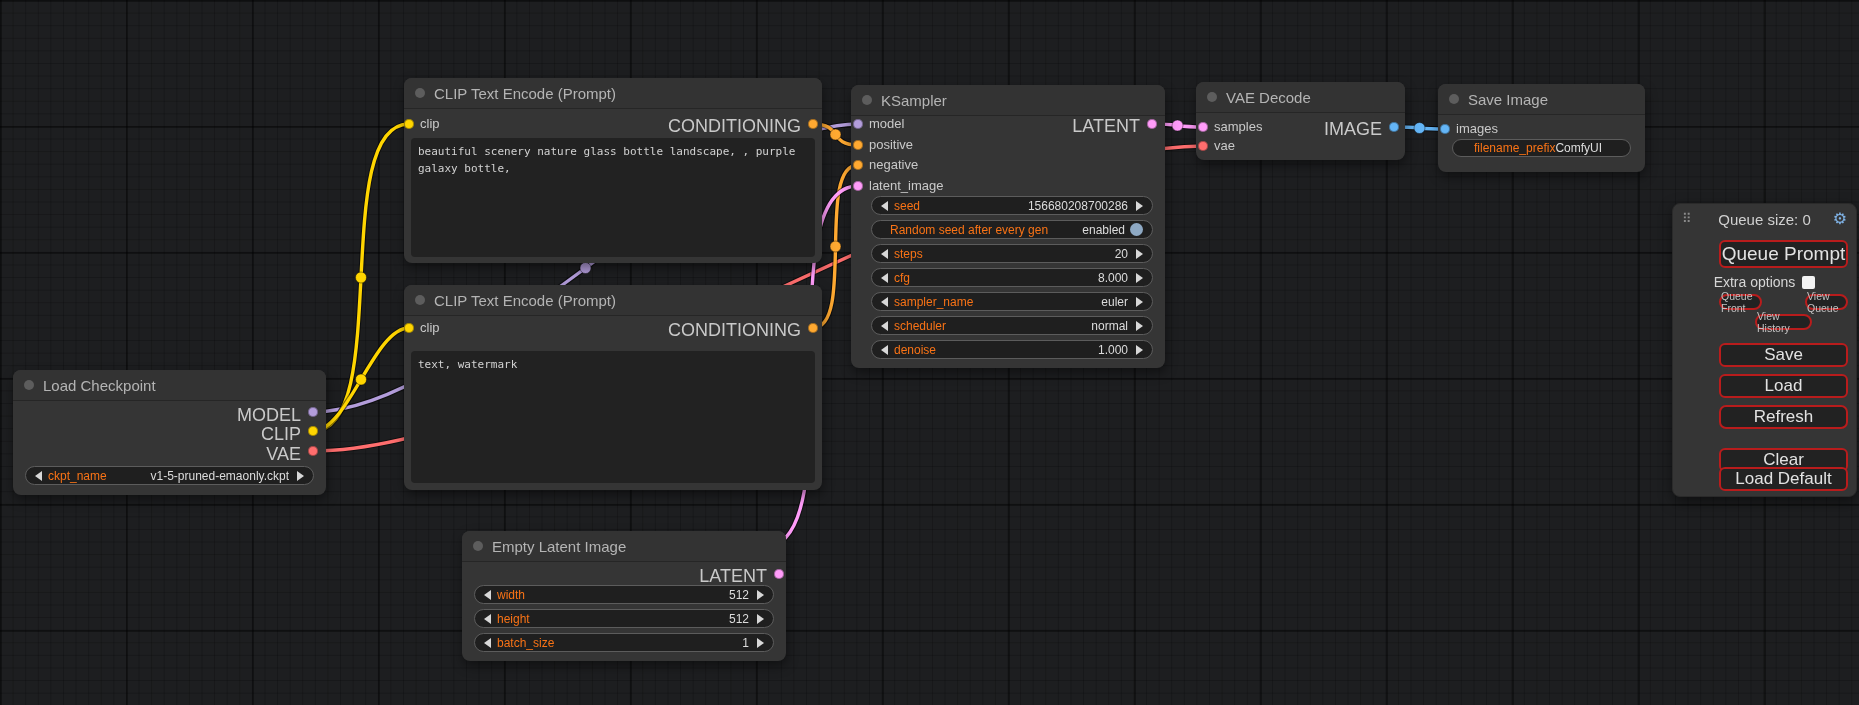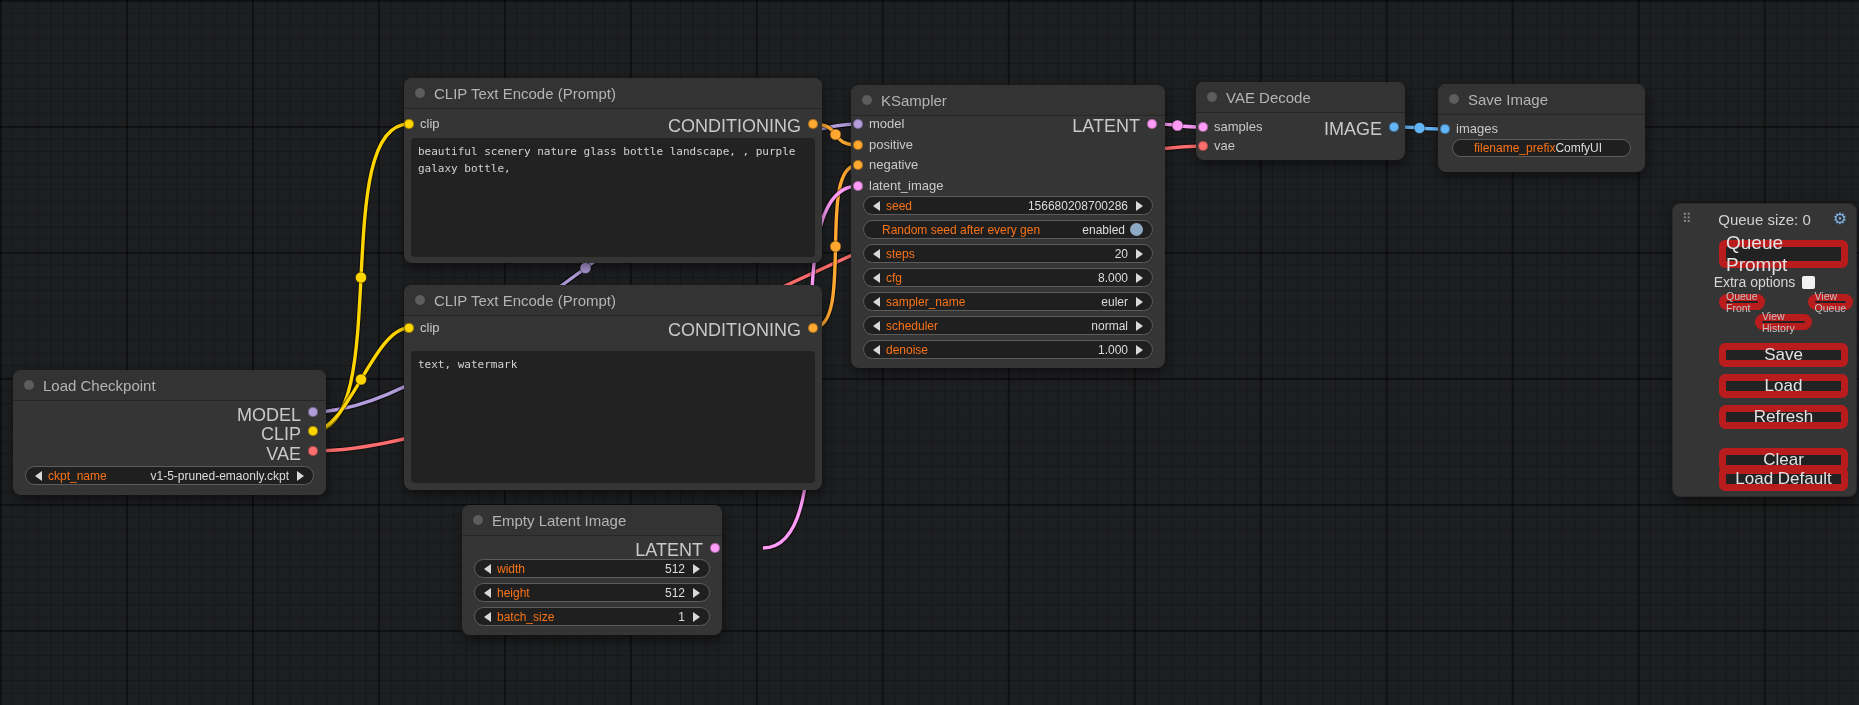--- a/index.html
+++ b/index.html
@@ -51,21 +51,21 @@
   #queue-panel{
     position:absolute;z-index:3;left:1672px;top:203px;width:185px;height:294px;
     background:#353535;border:1px solid #2a2a2a;border-radius:8px;
     box-shadow:1px 5px 14px rgba(0,0,0,.5);box-sizing:border-box;
   }
   .qp-header{position:relative;height:30px;display:flex;align-items:center;justify-content:center;}
   .qp-handle{position:absolute;left:9px;top:7px;font-size:13px;color:#8a8a8a;letter-spacing:-2px;}
   .qp-title{font-size:15px;color:#d0d0d0;}
   .qp-gear{position:absolute;right:9px;top:5px;font-size:16px;}
   .btn{
-    background:#222222;border:7px solid #b91c1c;border-radius:6px;color:#e2e2e2;
+    background:#222222;border:2px solid #b91c1c;border-radius:6px;color:#e2e2e2;
     display:flex;align-items:center;justify-content:center;box-sizing:border-box;cursor:default;margin-left:38px;
   }
   #queue-prompt-btn{position:absolute;left:8px;top:36px;right:8px;height:28px;font-size:19px;}
   .qp-extra{position:absolute;left:0;top:70px;width:100%;display:flex;align-items:center;justify-content:center;gap:7px;font-size:14px;color:#d6d6d6;}
   .qp-checkbox{width:13px;height:13px;background:#f2f2f2;border-radius:2px;}
   .qp-smallrow{position:absolute;left:8px;right:8px;top:90px;display:flex;gap:5px;}
   .small-btn{height:16px;border-radius:9px;font-size:10.5px;color:#c3c3c3;flex:1;}
   .qp-history{position:absolute;left:44px;right:44px;top:110px;}
   .big-btn{position:absolute;left:8px;right:8px;height:24px;font-size:17px;}
 </style>
@@ -141,21 +141,21 @@
     <div class="pill">
       <span class="arrow-left"></span>
       <span class="w-label">ckpt_name</span>
       <span class="w-spacer"></span>
       <span class="w-value">v1-5-pruned-emaonly.ckpt</span>
       <span class="arrow-right"></span>
     </div>
   </div>
 </div>
 
-<div class="node" style="left:462px;top:505px;width:260px;height:130px;">
+<div class="node" style="left:462px;top:531px;width:324px;height:130px;">
   <div class="node-title">
     <span class="title-dot"></span>
     <span>Empty Latent Image</span>
   </div>
   <span class="out-label" style="right:19px;top:35px;">LATENT</span>
   <span class="socket" style="right: 2px; top: 38px; background: rgb(255, 156, 249);"></span>
   <div class="widget-col" style="left:12px;right:12px;top:54px;">
     <div class="pill">
       <span class="arrow-left"></span>
       <span class="w-label">width</span>
@@ -188,21 +188,21 @@
   <span class="socket" style="left: 2px; top: 34px; background: rgb(179, 157, 219);"></span>
   <span class="in-label" style="left:18px;top:31px;">model</span>
   <span class="socket" style="left: 2px; top: 55px; background: rgb(255, 169, 49);"></span>
   <span class="in-label" style="left:18px;top:52px;">positive</span>
   <span class="socket" style="left: 2px; top: 75px; background: rgb(255, 169, 49);"></span>
   <span class="in-label" style="left:18px;top:72px;">negative</span>
   <span class="socket" style="left: 2px; top: 96px; background: rgb(255, 156, 249);"></span>
   <span class="in-label" style="left:18px;top:93px;">latent_image</span>
   <span class="out-label" style="right:25px;top:31px;">LATENT</span>
   <span class="socket" style="right: 8px; top: 34px; background: rgb(255, 156, 249);"></span>
-  <div class="widget-col" style="left:12px;right:12px;top:111px;">
+  <div class="widget-col" style="left:20px;right:12px;top:111px;">
     <div class="pill">
       <span class="arrow-left"></span>
       <span class="w-label">seed</span>
       <span class="w-spacer"></span>
       <span class="w-value">156680208700286</span>
       <span class="arrow-right"></span>
     </div>
     <div class="pill" style="padding-left:18px;">
       <span class="w-label" style="margin-left:0;">Random seed after every gen</span>
       <span class="w-spacer"></span>

